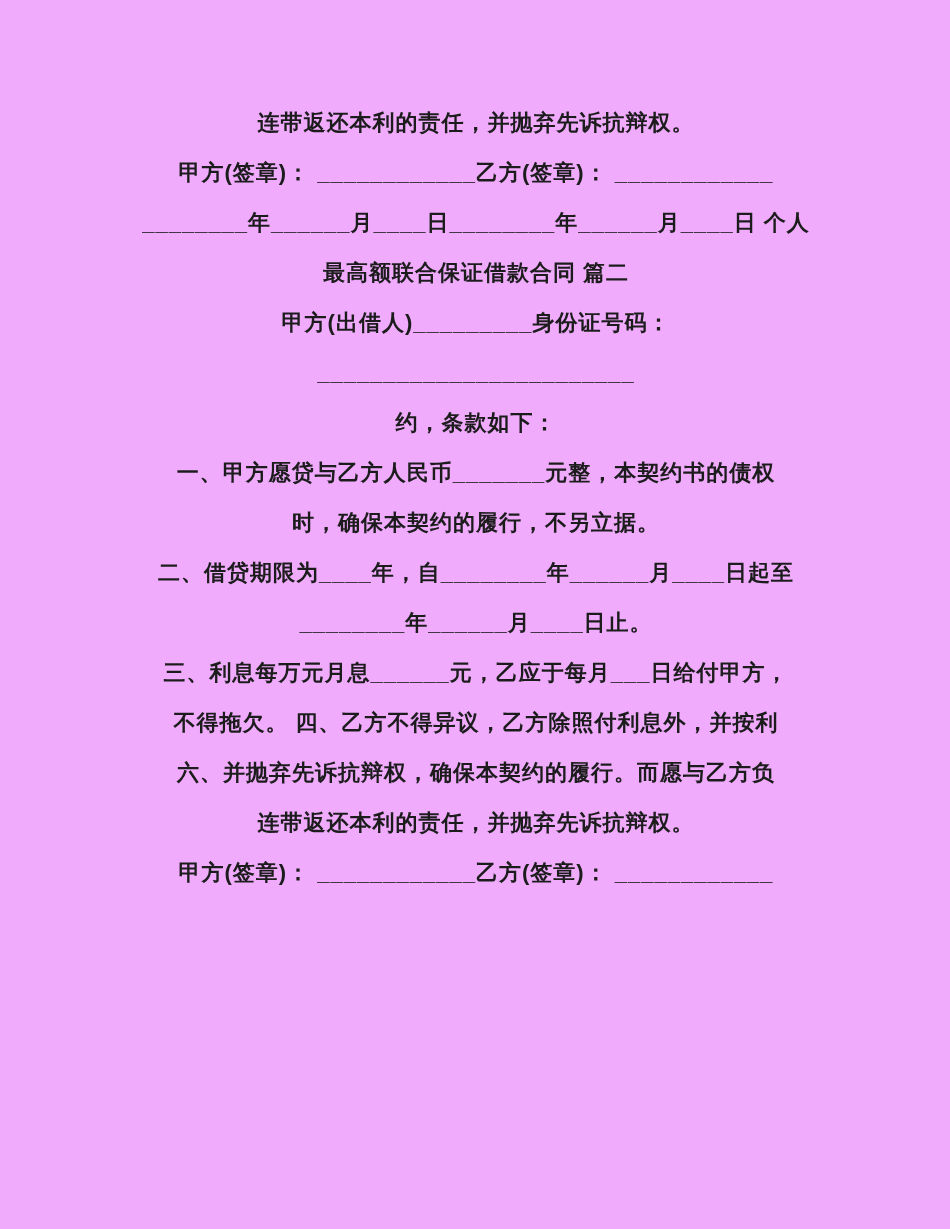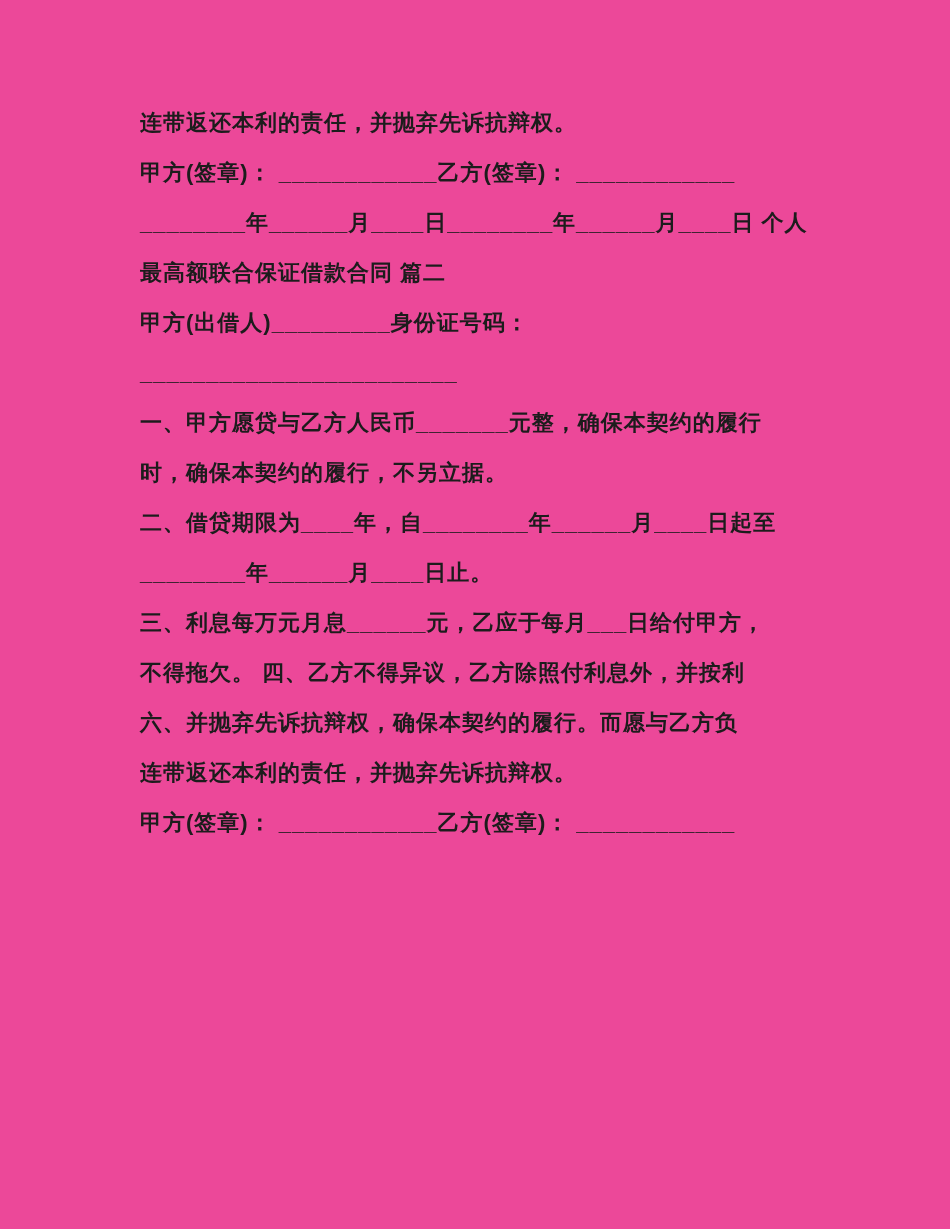--- a/index.html
+++ b/index.html
@@ -5,23 +5,24 @@
     html, body {
       margin: 0;
       padding: 0;
       background: #f6f5f2;
       font-family: "Liberation Sans", "DejaVu Sans", sans-serif;
     }
     .page {
       position: relative;
       width: 950px;
       height: 1229px;
-      background: #ec4899;
+      background: #f0abfc;
       overflow: hidden;
       box-sizing: border-box;
+      text-align: center;
     }
     .doc-content {
       position: absolute;
       top: 98px;
       left: 140px;
       width: 672px;
       color: #1c1c1c;
     }
     .doc-line {
       margin: 0;
@@ -38,21 +39,22 @@
 <body>
 
 <div class="page">
   <div class="doc-content">
     <p class="doc-line">连带返还本利的责任，并抛弃先诉抗辩权。</p>
     <p class="doc-line">甲方(签章)： ____________乙方(签章)： ____________</p>
     <p class="doc-line">________年______月____日________年______月____日 个人</p>
     <p class="doc-line">最高额联合保证借款合同 篇二</p>
     <p class="doc-line">甲方(出借人)_________身份证号码：</p>
     <p class="doc-line">________________________</p>
-    <p class="doc-line">一、甲方愿贷与乙方人民币_______元整，确保本契约的履行</p>
+    <p class="doc-line">约，条款如下：</p>
+    <p class="doc-line">一、甲方愿贷与乙方人民币_______元整，本契约书的债权</p>
     <p class="doc-line">时，确保本契约的履行，不另立据。</p>
     <p class="doc-line">二、借贷期限为____年，自________年______月____日起至</p>
     <p class="doc-line">________年______月____日止。</p>
     <p class="doc-line">三、利息每万元月息______元，乙应于每月___日给付甲方，</p>
     <p class="doc-line">不得拖欠。 四、乙方不得异议，乙方除照付利息外，并按利</p>
     <p class="doc-line">六、并抛弃先诉抗辩权，确保本契约的履行。而愿与乙方负</p>
     <p class="doc-line">连带返还本利的责任，并抛弃先诉抗辩权。</p>
     <p class="doc-line">甲方(签章)： ____________乙方(签章)： ____________</p>
   </div>
 </div>

